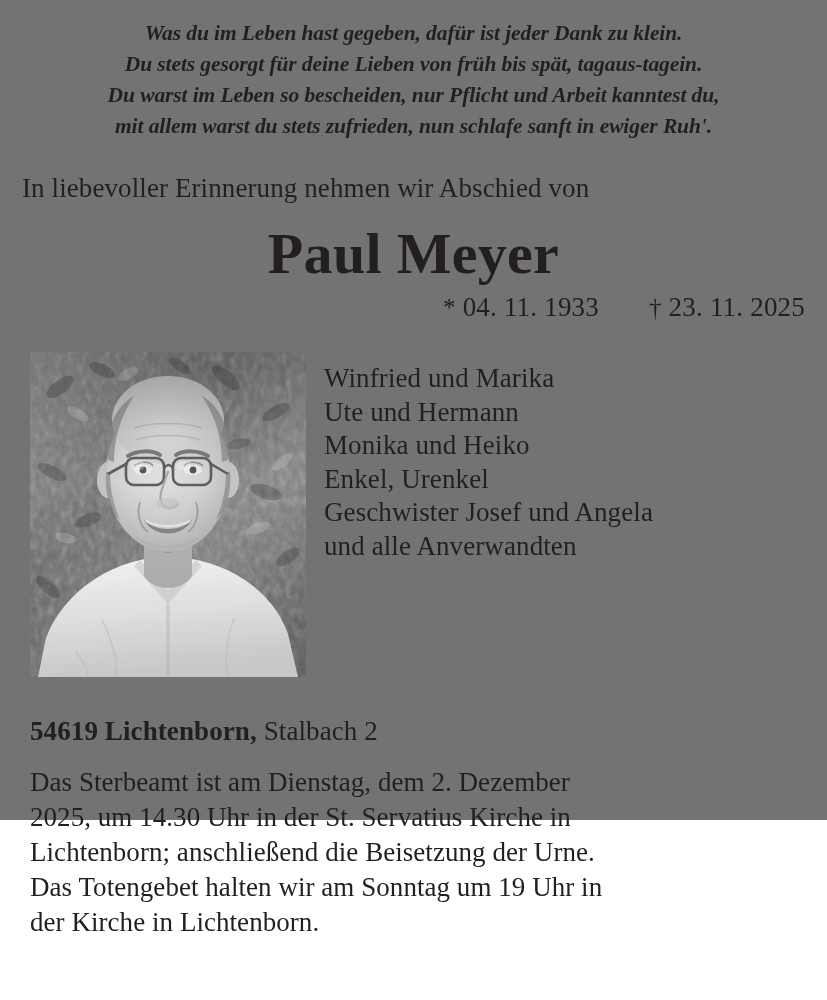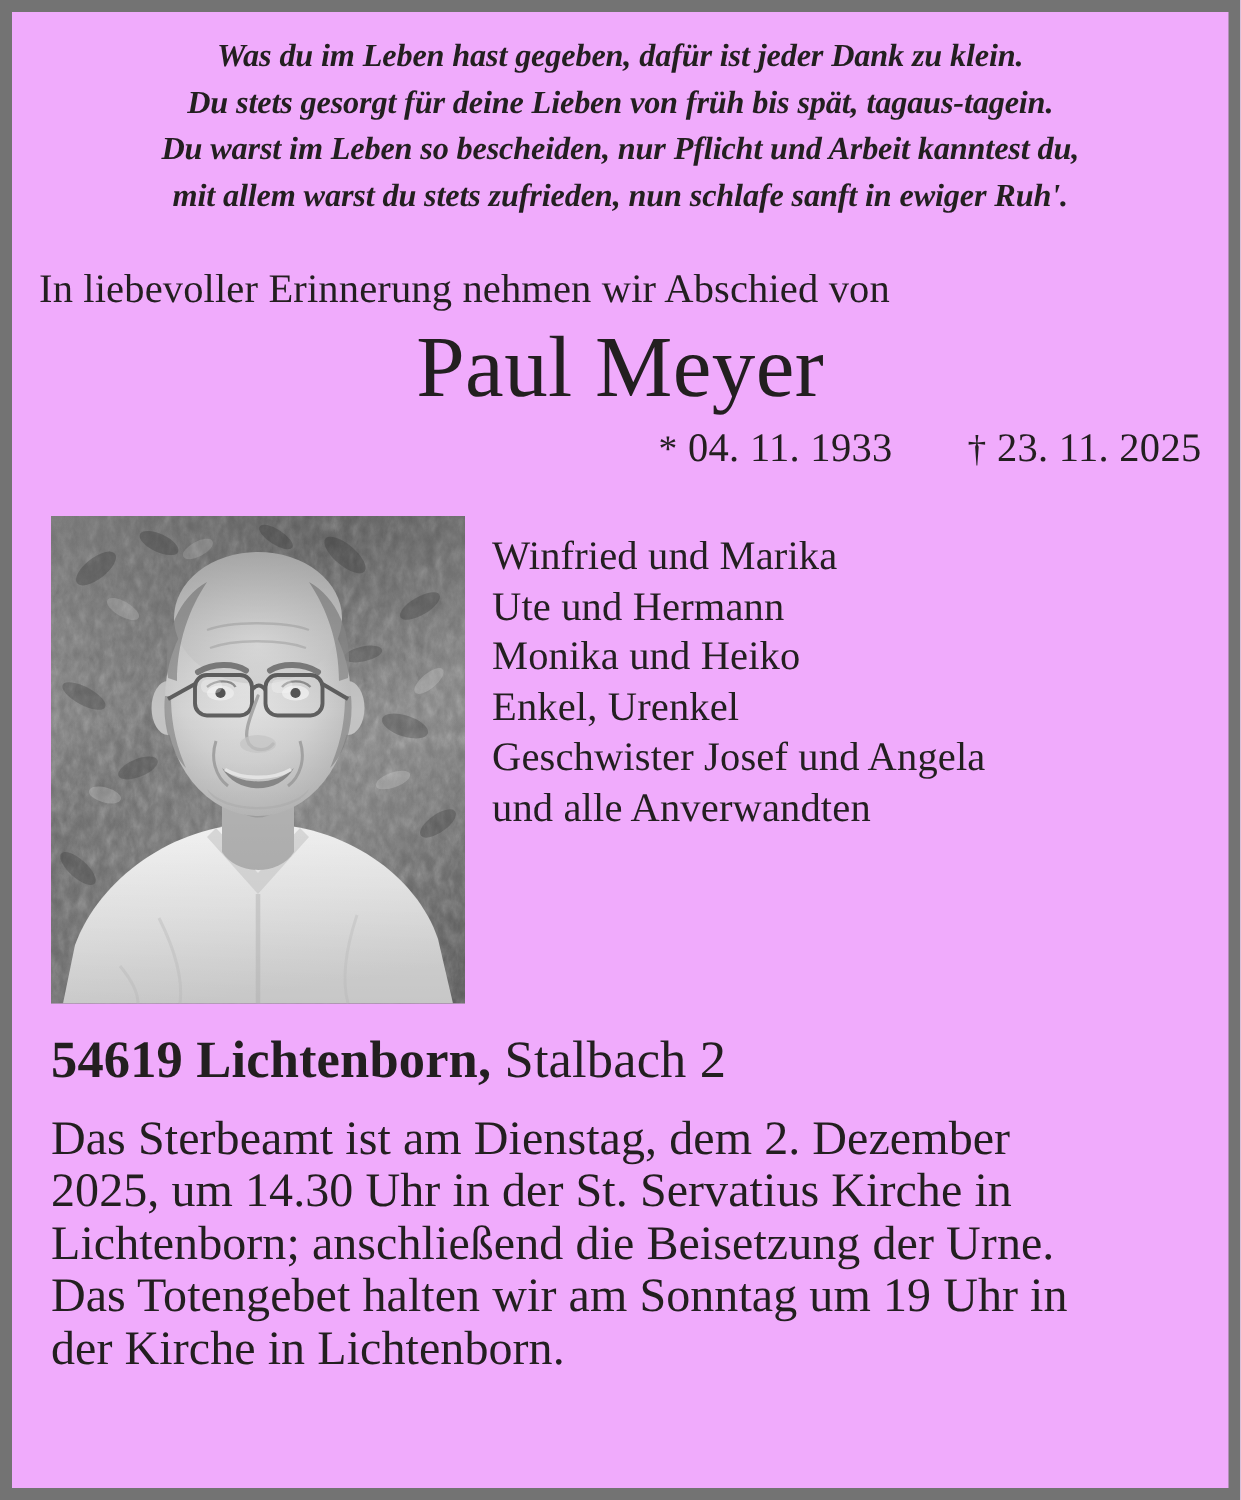--- a/index.html
+++ b/index.html
@@ -11,23 +11,23 @@
 
   body {
     font-family:"Liberation Serif", serif;
     color:#231f20;
     overflow:hidden;
   }
 
   
   #notice {
     position:relative;
-    width:827px; height:1000px;
-    border:8px solid #737373;
-    background:#f0abfc;
+    width:827px; height:820px;
+    border:4px solid #737373;
+    background:#737373;
   }
 
   #inner {
     position:relative;
     width:100%; height:100%;
     padding:14px 18px 0 18px;
   }
 
   
   .poem {
@@ -45,25 +45,25 @@
   .salutation {
     font-size:27px;
     line-height:32px;
     margin-top:30px;
     letter-spacing:0.1px;
   }
 
   
   .name {
     text-align:center;
-    font-weight:normal;
+    font-weight:bold;
     font-size:58px;
     line-height:62px;
     letter-spacing:0.3px;
-    margin-top:6px;
+    margin-top:19px;
     color:#231f20;
   }
 
   
   .dates {
     text-align:right;
     font-size:27px;
     line-height:30px;
     margin-top:7px;
     letter-spacing:0.2px;
@@ -103,33 +103,33 @@
   }
   .fam-line {
     font-size:27px;
     line-height:33.5px;
     letter-spacing:0.1px;
     white-space:nowrap;
   }
 
   
   .address {
-    margin-top:22px;
+    margin-top:38px;
     padding-left:8px;
-    font-size:35px;
+    font-size:27px;
     line-height:32px;
     letter-spacing:0.1px;
   }
   .address .bold { font-weight:bold; }
 
   
   .details {
     margin-top:18px;
     padding-left:8px;
-    font-size:32px;
+    font-size:27px;
     line-height:35px;
     letter-spacing:0.05px;
   }
   .details .dline { white-space:nowrap; }
 </style>
 </head>
 <body>
 
 <div id="notice">
   <div id="inner">

